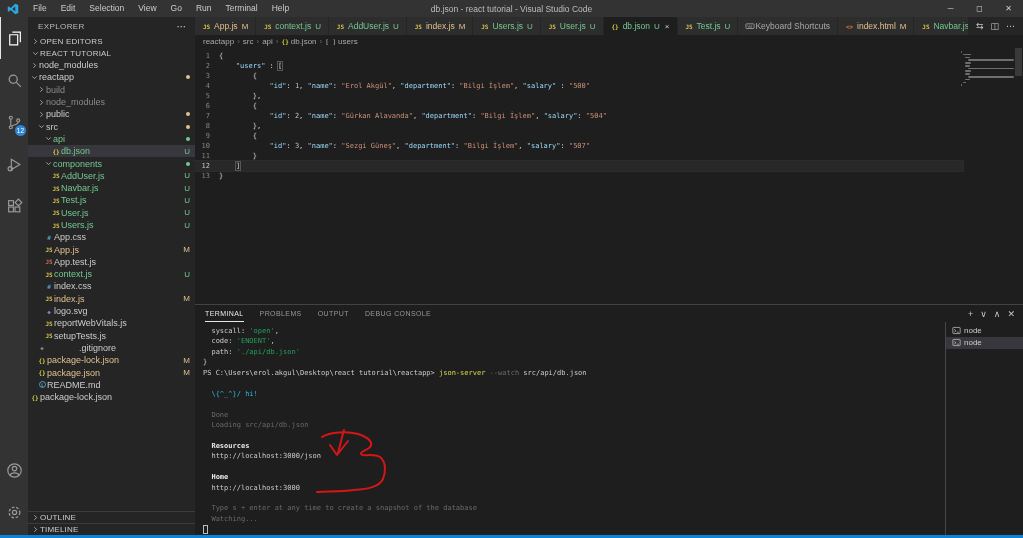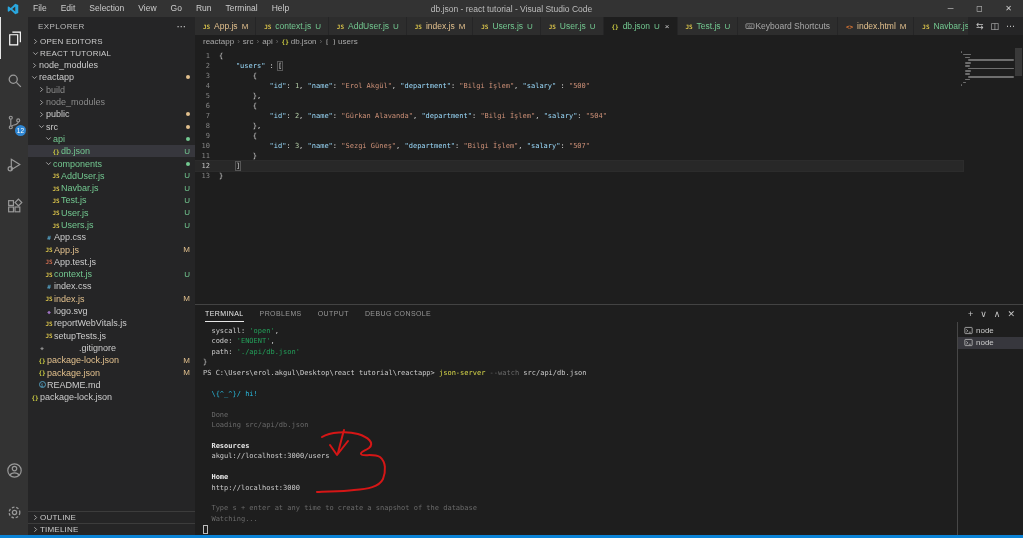--- a/index.html
+++ b/index.html
@@ -93,21 +93,21 @@
   .ptab { font-size:7px; letter-spacing:.4px; color:#969696; margin-right:16px; height:17px; line-height:17px; }
   .ptab.active { color:#e7e7e7; border-bottom:1px solid #e7e7e7; }
   .panel-actions { margin-left:auto; display:flex; gap:7px; padding-right:8px; color:#c5c5c5; font-size:9px; align-items:center; }
   .panel-body { flex:1; display:flex; min-height:0; }
   .terminal { flex:1; font-family:"DejaVu Sans Mono",monospace; font-size:7px; padding:4px 0 0 8px; overflow:hidden; }
   .tl { height:10.45px; line-height:10.45px; white-space:pre; }
   .t-w { color:#cccccc; } .t-b { color:#e8e8e8; font-weight:bold; }
   .t-g { color:var(--t-green,#23a05a); } .t-y { color:var(--t-yellow,#dbdb4a); }
   .t-gr { color:var(--t-gray,#6a6a6a); } .t-c { color:var(--t-cyan,#29b8db); }
   .t-cursor { display:inline-block; width:5px; height:9px; border:1px solid #bbbbbb; vertical-align:middle; }
-  .terminal-side { width:66px; flex:none; border-left:1px solid #474747; padding-top:2px; }
+  .terminal-side { width:78px; flex:none; border-left:1px solid #474747; padding-top:2px; }
   .term-proc { height:12.5px; display:flex; align-items:center; gap:3px; padding-left:6px; font-size:8px; color:#cccccc; }
   .term-proc.selected { background:#37373d; }
   .term-proc svg { width:9px; height:9px; flex:none; }
 
   
   .statusbar { position:absolute; left:0; right:0; bottom:0; height:3px; background:var(--accent,#0b83d6); }
 
   
   .annotation { position:absolute; inset:0; z-index:60; pointer-events:none; }
 </style>
@@ -544,21 +544,21 @@
               <div class="tl"><span class="t-w">  path: </span><span class="t-g">'./api/db.json'</span></div>
               <div class="tl"><span class="t-w">}</span></div>
               <div class="tl"><span class="t-w">PS C:\Users\erol.akgul\Desktop\react tutorial\reactapp&gt; </span><span class="t-y">json-server</span><span class="t-gr"> --watch </span><span class="t-w">src/api/db.json</span></div>
               <div class="tl"></div>
               <div class="tl"><span class="t-c">  \{^_^}/ hi!</span></div>
               <div class="tl"></div>
               <div class="tl"><span class="t-gr">  Done</span></div>
               <div class="tl"><span class="t-gr">  Loading src/api/db.json</span></div>
               <div class="tl"></div>
               <div class="tl"><span class="t-b">  Resources</span></div>
-              <div class="tl"><span class="t-w">  akgul://localhost:3000/users</span></div>
+              <div class="tl"><span class="t-w">  http://localhost:3000/json</span></div>
               <div class="tl"></div>
               <div class="tl"><span class="t-b">  Home</span></div>
               <div class="tl"><span class="t-w">  http://localhost:3000</span></div>
               <div class="tl"></div>
               <div class="tl"><span class="t-gr">  Type s + enter at any time to create a snapshot of the database</span></div>
               <div class="tl"><span class="t-gr">  Watching...</span></div>
               <div class="tl"><span class="t-cursor"></span></div>
             </div>
           <div class="terminal-side" id="termside">
               <div class="term-proc">

